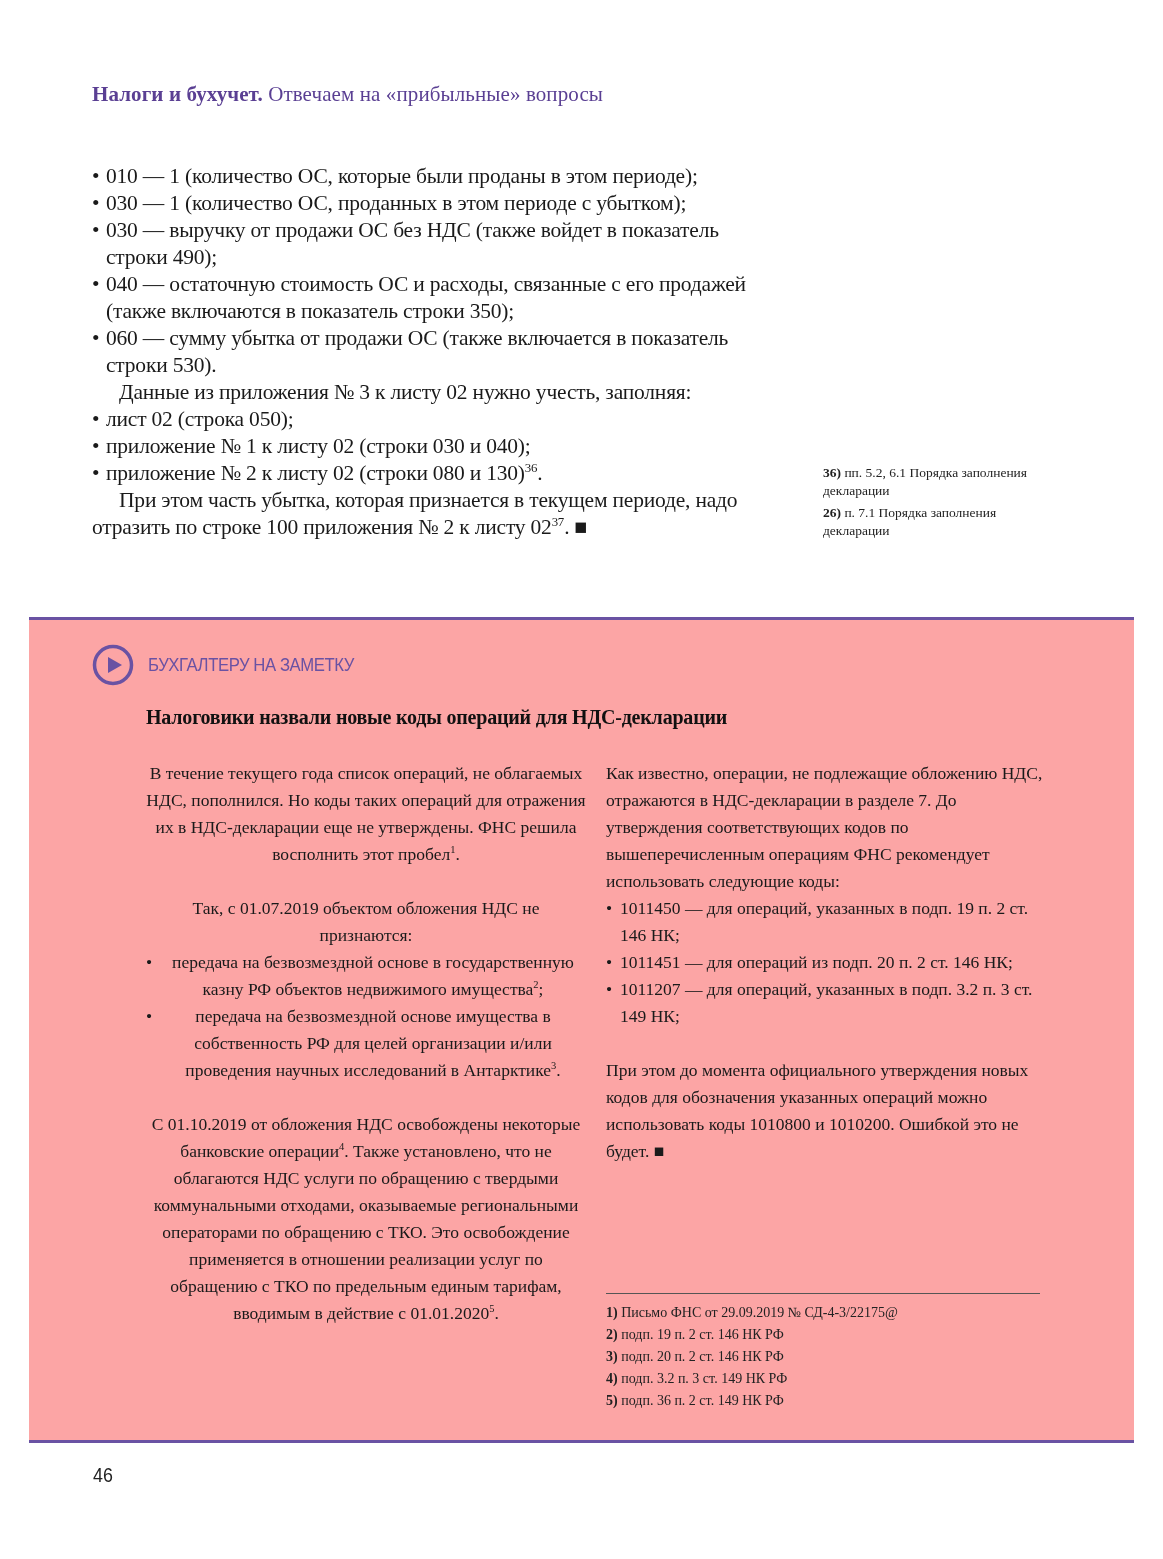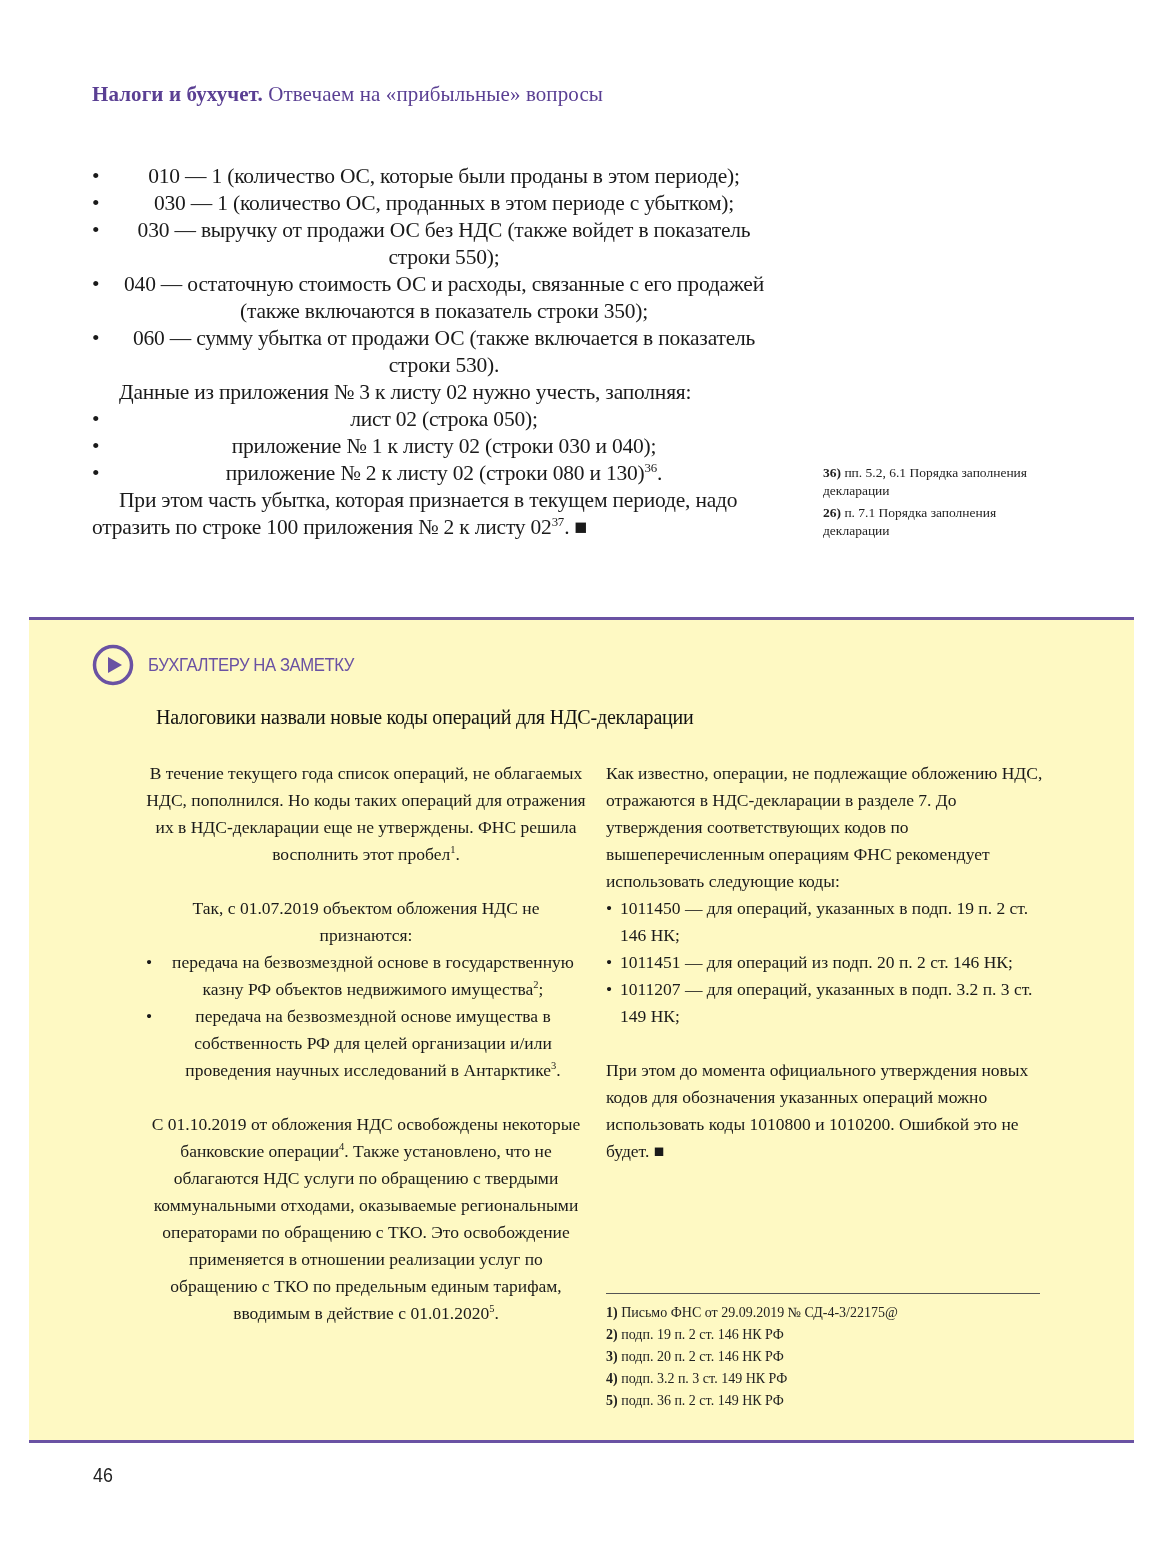--- a/index.html
+++ b/index.html
@@ -3,34 +3,34 @@
 <meta charset="utf-8">
 <style>
   * { box-sizing: border-box; margin: 0; padding: 0; }
   html, body { width: 1163px; height: 1559px; background: #ffffff; }
   body { position: relative; font-family: "Liberation Serif", "DejaVu Serif", serif; color: #1a1a1a; overflow: hidden; }
 
   .running-head { position: absolute; left: 92px; top: 82px; font-size: 21px; color: #5a3f93; letter-spacing: 0.1px; }
   .running-head .bold { font-weight: bold; }
 
   .main-text { position: absolute; left: 92px; top: 163px; width: 690px; font-size: 21.5px; line-height: 27px; letter-spacing: -0.2px; }
-  .main-text .li { position: relative; padding-left: 14px; text-align: center; }
+  .main-text .li { position: relative; padding-left: 14px; }
   .main-text .li::before { content: "•"; position: absolute; left: 0; top: 0; }
   .main-text .para { text-indent: 27px; }
   sup { font-size: 60%; line-height: 0; vertical-align: super; }
 
   .side-notes { position: absolute; left: 823px; top: 464px; width: 230px; font-size: 13.5px; line-height: 18px; color: #222; }
   .side-notes .note { margin-bottom: 4px; }
   .side-notes b, .footnotes b { font-weight: bold; }
 
-  .box { position: absolute; left: 29px; top: 617px; width: 1105px; height: 826px; background: #fef9c3; border-top: 3px solid #6a52a3; border-bottom: 3px solid #6a52a3; }
+  .box { position: absolute; left: 29px; top: 617px; width: 1105px; height: 826px; background: #fca5a5; border-top: 3px solid #6a52a3; border-bottom: 3px solid #6a52a3; }
   .box-head { position: absolute; left: 63px; top: 24px; display: flex; align-items: center; }
   .play-icon { width: 42px; height: 42px; }
   .box-label { margin-left: 14px; font-family: "Liberation Sans", "DejaVu Sans", sans-serif; font-size: 19px; color: #6a52a3; letter-spacing: -0.5px; transform: scaleX(0.88); transform-origin: left center; }
-  .box-title { position: absolute; left: 127px; top: 86px; font-size: 20px; font-weight: normal; color: #111; letter-spacing: -0.2px; }
+  .box-title { position: absolute; left: 117px; top: 86px; font-size: 20px; font-weight: bold; color: #111; letter-spacing: -0.2px; }
 
   .col { position: absolute; top: 140px; font-size: 17.5px; line-height: 27px; color: #1a1a1a; }
   .col-left { left: 117px; width: 440px; text-align: center; }
   .col-right { left: 577px; width: 440px; }
   .col p { margin: 0; }
   .col .gap { height: 27px; }
   .col .li { position: relative; padding-left: 14px; }
   .col .li::before { content: "•"; position: absolute; left: 0; top: 0; }
 
   .fn-rule { position: absolute; left: 577px; top: 673px; width: 434px; height: 1px; background: #555; }
@@ -42,21 +42,21 @@
 <body>
 
 <div class="running-head">
   <span class="bold">Налоги и бухучет.</span>
   <span>Отвечаем на «прибыльные» вопросы</span>
 </div>
 
 <div class="main-text">
   <div class="li">010 — 1 (количество ОС, которые были проданы в этом периоде);</div>
   <div class="li">030 — 1 (количество ОС, проданных в этом периоде с убытком);</div>
-  <div class="li">030 — выручку от продажи ОС без НДС (также войдет в показатель строки 550);</div>
+  <div class="li">030 — выручку от продажи ОС без НДС (также войдет в показатель строки 490);</div>
   <div class="li">040 — остаточную стоимость ОС и расходы, связанные с его продажей (также включаются в показатель строки 350);</div>
   <div class="li">060 — сумму убытка от продажи ОС (также включается в показатель строки 530).</div>
   <div class="para">Данные из приложения № 3 к листу 02 нужно учесть, заполняя:</div>
   <div class="li">лист 02 (строка 050);</div>
   <div class="li">приложение № 1 к листу 02 (строки 030 и 040);</div>
   <div class="li"><span>приложение № 2 к листу 02 (строки 080 и 130)</span><sup>36</sup><span>.</span></div>
   <div class="para"><span>При этом часть убытка, которая признается в текущем периоде, надо отразить по строке 100 приложения № 2 к листу 02</span><sup>37</sup><span>. ■</span></div>
 </div>
 
 <div class="side-notes">

